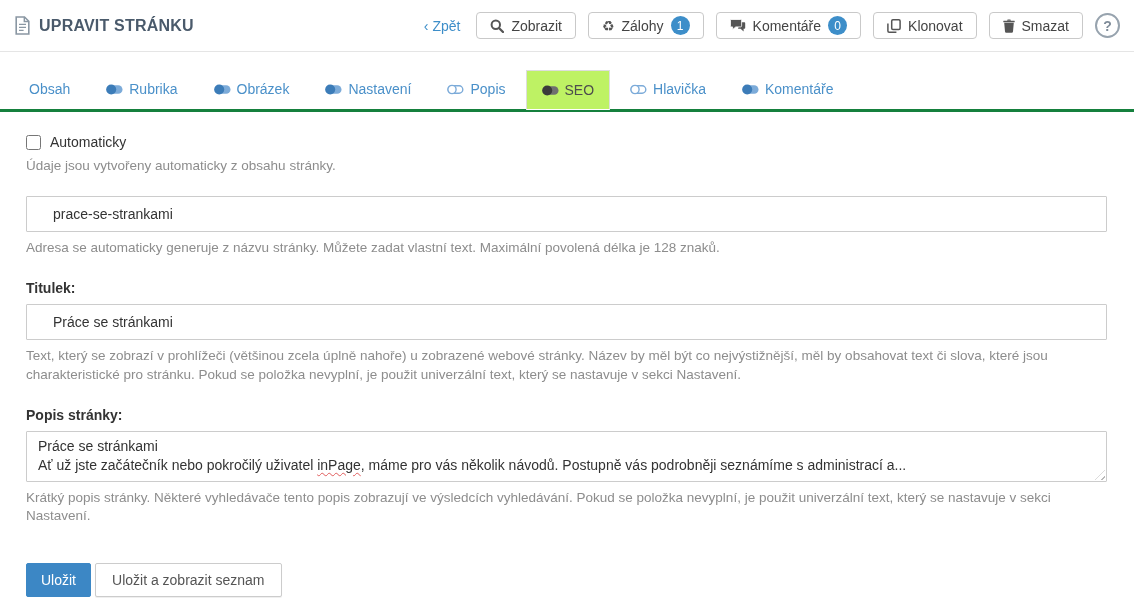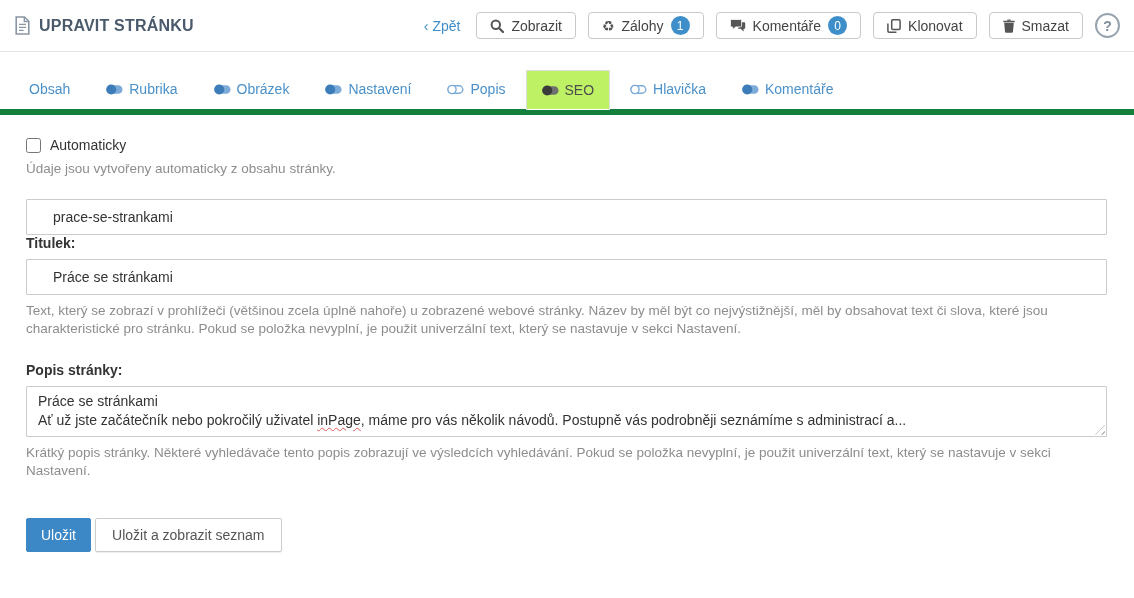--- a/index.html
+++ b/index.html
@@ -78,21 +78,21 @@
     cursor: pointer;
   }
   .glyph { font-family: "DejaVu Sans", sans-serif; font-size: 14px; line-height: 1; color: #555; }
 
   
   .tabs {
     display: flex;
     align-items: flex-end;
     margin-top: 17px;
     padding: 0 11px;
-    border-bottom: 6px solid #15803d;
+    border-bottom: 3px solid #15803d;
   }
   .tab {
     display: inline-flex;
     align-items: center;
     gap: 6px;
     padding: 11px 15px;
     margin: 0 2px;
     color: #4a90c9;
     cursor: pointer;
     border: 1px solid transparent;
@@ -333,20 +333,21 @@
 
 <div class="content">
 
   <label class="check-row">
     <input type="checkbox" style="">
     <span>Automaticky</span>
   </label>
   <div class="help-text mb-lg">Údaje jsou vytvořeny automaticky z obsahu stránky.</div>
 
   <input class="text-input" type="text" value="prace-se-strankami" style="">
+  <div class="help-text field-help mb-xl">Adresa se automaticky generuje z názvu stránky. Můžete zadat vlastní text. Maximální povolená délka je 128 znaků.</div>
 
   <label class="field-label">Titulek:</label>
   <input class="text-input" type="text" value="Práce se stránkami" style="">
   <div class="help-text field-help mb-xl">Text, který se zobrazí v prohlížeči (většinou zcela úplně nahoře) u zobrazené webové stránky. Název by měl být co nejvýstižnější, měl by obsahovat text či slova, které jsou charakteristické pro stránku. Pokud se položka nevyplní, je použit univerzální text, který se nastavuje v sekci Nastavení.</div>
 
   <label class="field-label">Popis stránky:</label>
   <div class="textarea-box">
     <div>Práce se stránkami</div>
     <div><span>Ať už jste začátečník nebo pokročilý uživatel </span><span class="misspell">inPage</span><span>, máme pro vás několik návodů. Postupně vás podrobněji seznámíme s administrací a...</span></div>
     <span class="resize-handle"></span>

